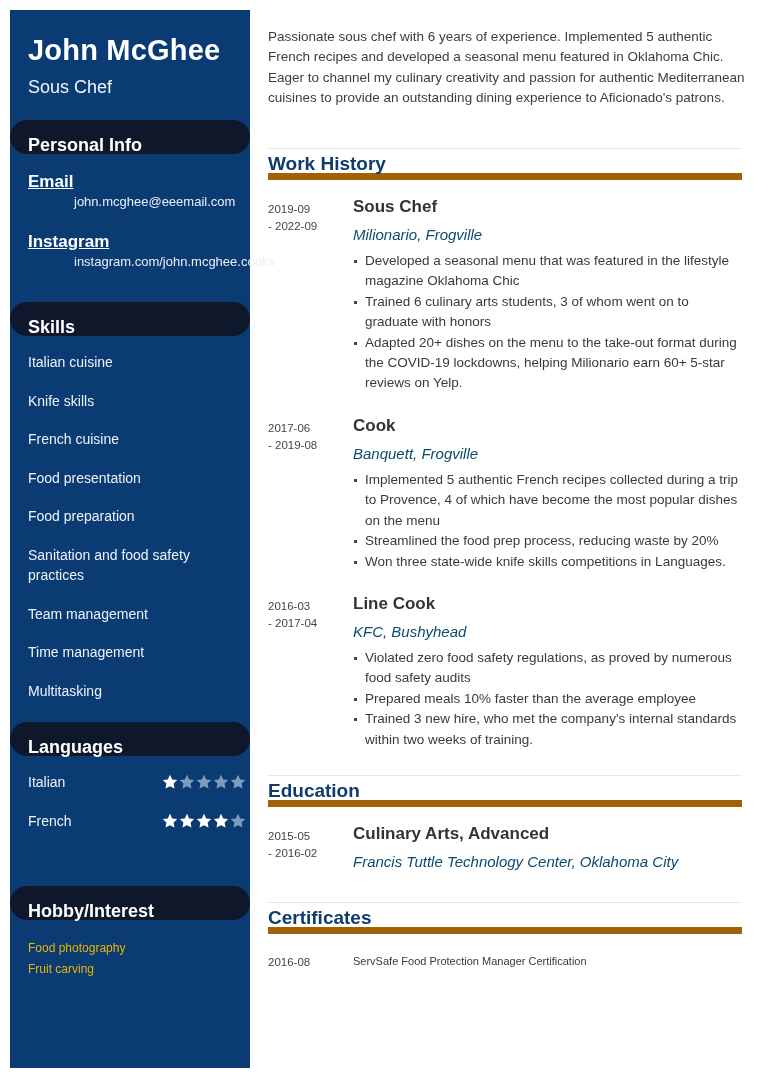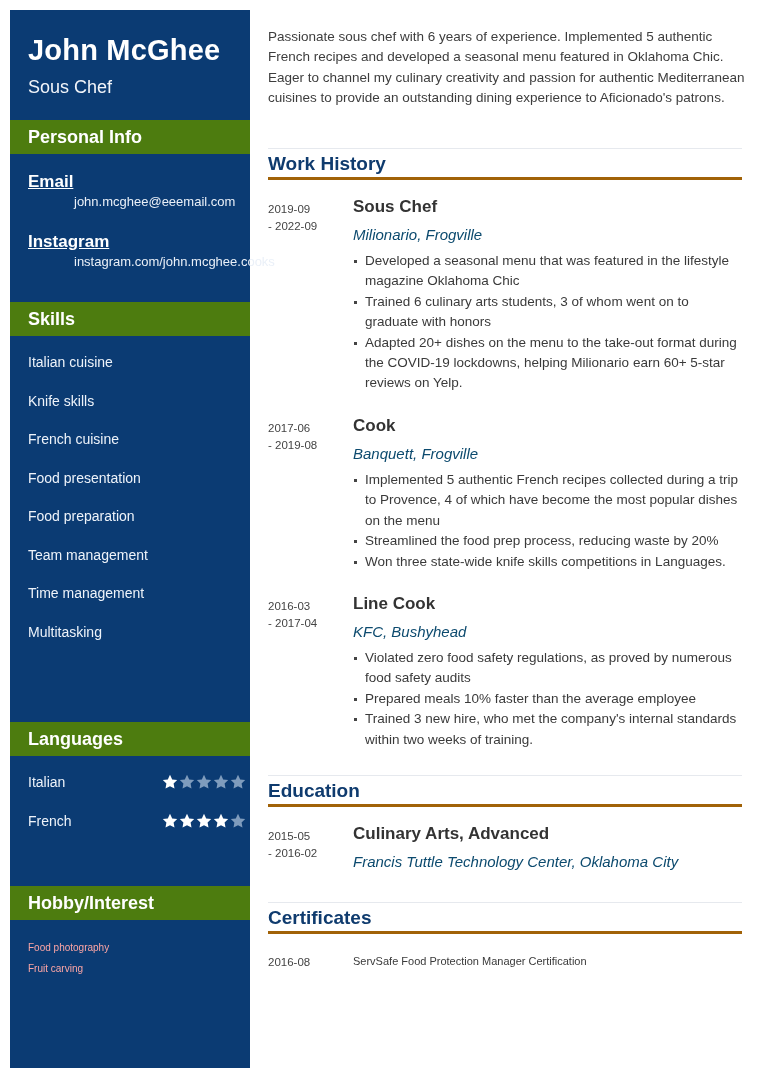--- a/index.html
+++ b/index.html
@@ -11,47 +11,47 @@
 
     
     .sidebar {
       position: absolute; left: 10px; top: 10px; width: 240px; height: 1058px;
       background: #0b3b73; color: #ffffff;
     }
     .sb-header { padding: 22px 18px 0 18px; height: 110px; }
     .sb-name { font-size: 29px; font-weight: bold; line-height: 36px; color: #fff; letter-spacing: 0.2px; }
     .sb-role { font-size: 18px; line-height: 22px; margin-top: 8px; color: #f2f5fa; }
     .sb-section-title {
-      background: #4d7c0f; height: 34px; padding: 0 18px;
-      font-size: 18px; font-weight: bold; line-height: 34px; color: #fff;
+      background: #0f172a; height: 34px; padding: 8px 18px;
+      font-size: 18px; font-weight: bold; line-height: 34px; color: #fff; border-radius: 17px;
     }
     .info-block { padding: 18px 18px 0 18px; height: 148px; }
     .info-item { margin-bottom: 20px; }
     .info-label { font-size: 17px; font-weight: bold; line-height: 20px; text-decoration: underline; }
     .info-value { font-size: 13px; line-height: 20px; color: #eaf0f8; margin-left: 46px; }
 
     .skills-list { padding: 16px 18px 0 18px; height: 386px; }
     .skill { font-size: 14px; line-height: 20.5px; color: #eef3fa; margin-bottom: 18px; }
 
     .lang-list { padding: 16px 4px 0 18px; height: 130px; }
     .lang-row { display: flex; justify-content: space-between; align-items: center; height: 20px; margin-bottom: 19px; }
     .lang-name { font-size: 14px; color: #eef3fa; }
     .stars { display: flex; gap: 1px; }
     .star { width: 16px; height: 16px; display: inline-block; }
     .star svg { width: 16px; height: 16px; display: block; }
 
     .hobby-list { padding: 18px 18px 0 18px; }
-    .hobby { font-size: 10px; line-height: 20.5px; color: #fca5a5; }
+    .hobby { font-size: 12px; line-height: 20.5px; color: #eab308; }
 
     
     .main { position: absolute; left: 268px; top: 0; width: 474px; color: #3a3a3a; }
     .summary { position: absolute; top: 27px; left: 0; width: 480px; font-size: 13.5px; line-height: 20.4px; color: #3d3d3d; }
     .section-head {
       position: absolute; left: 0; width: 474px; height: 32px;
-      border-top: 1px solid #e6e9ee; border-bottom: 3px solid #a16207;
+      border-top: 1px solid #e6e9ee; border-bottom: 7px solid #a16207;
     }
     .section-head span { display: block; font-size: 19px; font-weight: bold; color: #0f3b6e; line-height: 30px; }
 
     .entry { position: absolute; left: 0; width: 474px; }
     .entry-dates { position: absolute; left: 0; top: 0; width: 80px; font-size: 11.5px; line-height: 17px; color: #444; }
     .entry-body { position: absolute; left: 85px; top: -5px; width: 392px; }
     .entry-title { font-size: 17px; font-weight: bold; color: #333; line-height: 22px; }
     .entry-sub { font-size: 15px; font-style: italic; color: #0c4a6e; line-height: 20px; margin-top: 7px; }
     .bullets { list-style: none; margin-top: 6px; }
     .bullets li { position: relative; padding-left: 12px; font-size: 13.5px; line-height: 20.4px; color: #3a3a3a; }
@@ -84,20 +84,21 @@
       </div>
     </div>
 
     <div class="sb-section-title">Skills</div>
     <div class="skills-list">
       <div class="skill">Italian cuisine</div>
       <div class="skill">Knife skills</div>
       <div class="skill">French cuisine</div>
       <div class="skill">Food presentation</div>
       <div class="skill">Food preparation</div>
+      <div class="skill" style="width:175px">Sanitation and food safety practices</div>
       <div class="skill">Team management</div>
       <div class="skill">Time management</div>
       <div class="skill">Multitasking</div>
     </div>
 
     <div class="sb-section-title">Languages</div>
     <div class="lang-list">
       <div class="lang-row">
         <span class="lang-name">Italian</span>
         <span class="stars">

